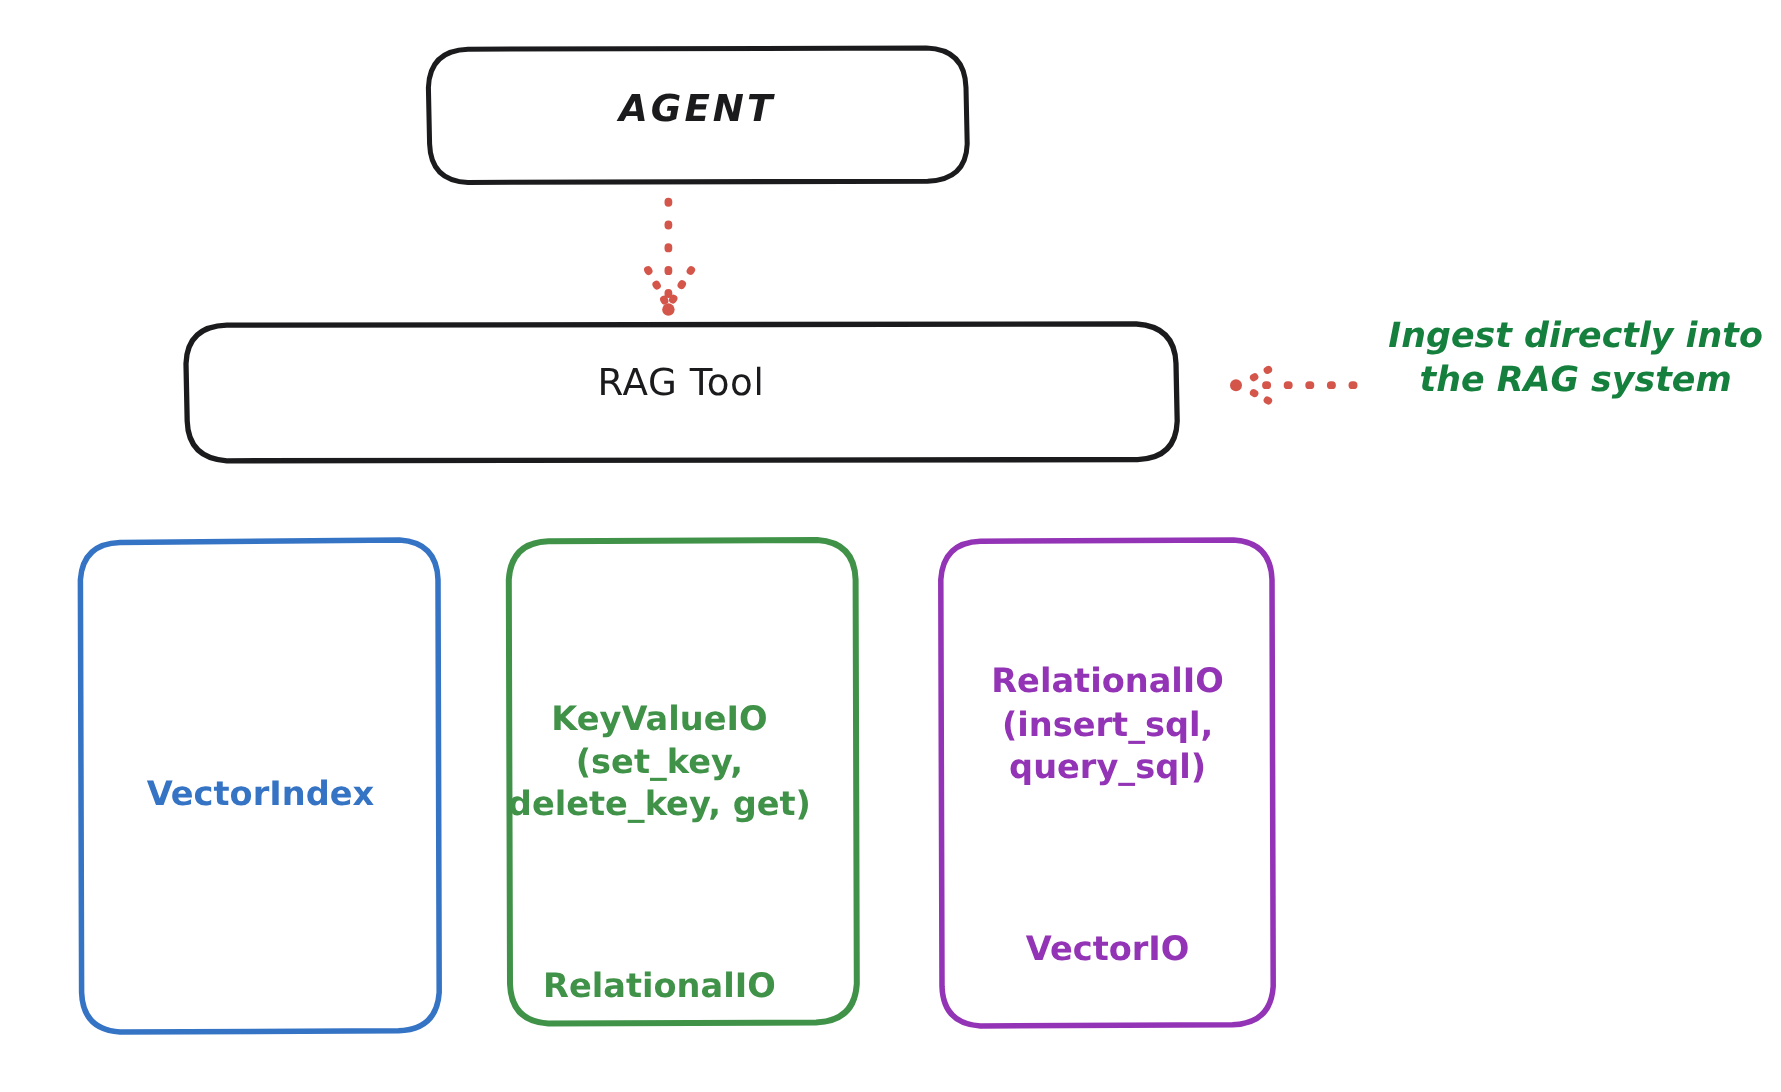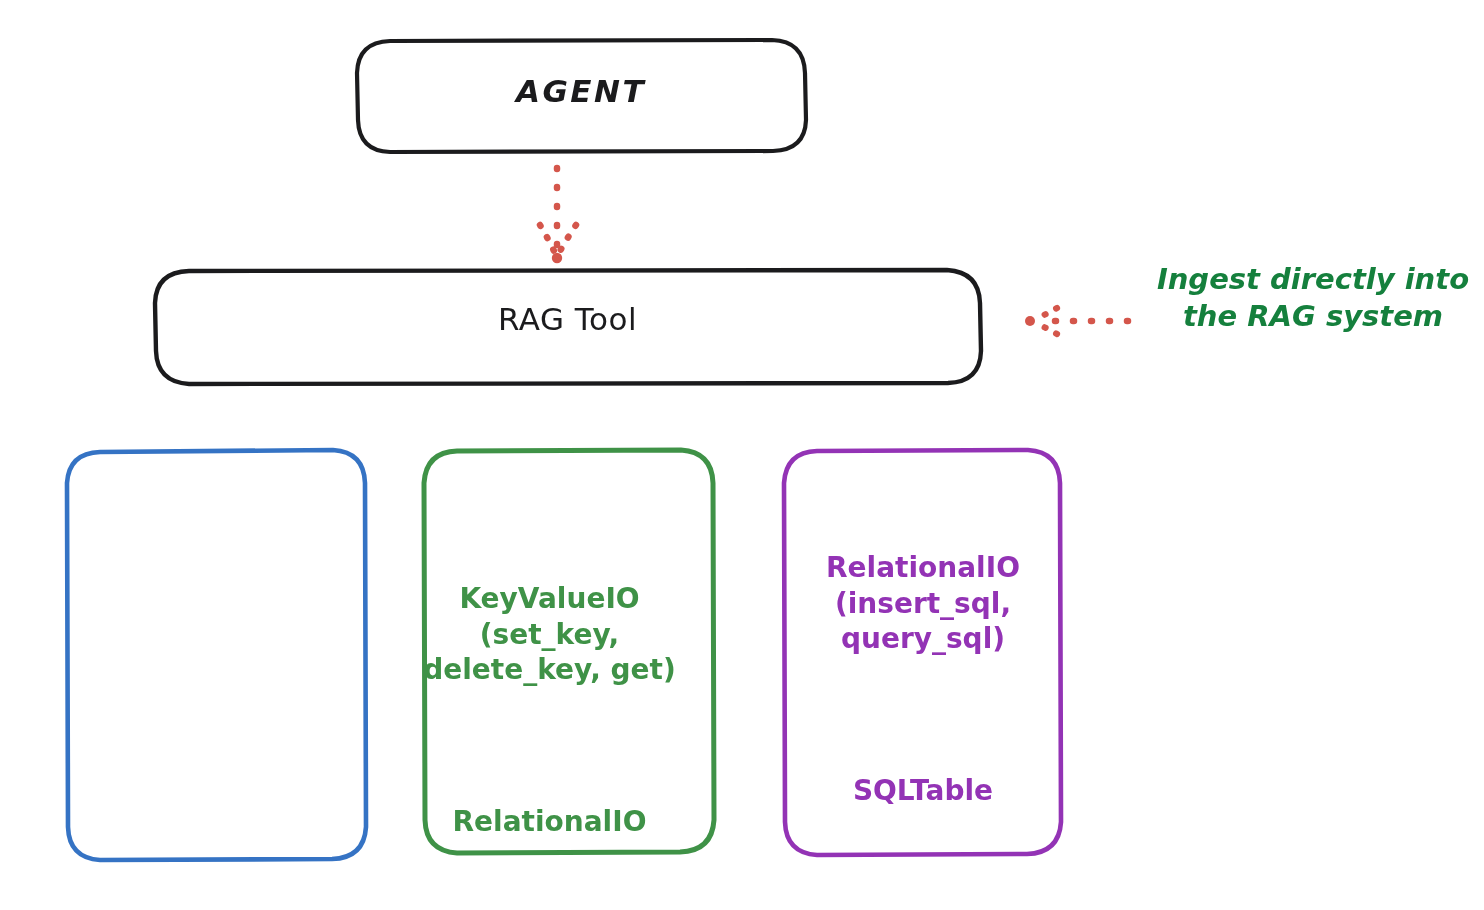--- a/index.html
+++ b/index.html
@@ -142,34 +142,35 @@
     </g>
 
   </svg>
 
   <div class="node-label agent-label">AGENT</div>
 
   <div class="node-label ragtool-label">RAG Tool</div>
 
   <div class="node-label provider-label vector-label">
     <span class="provider-spacer"></span>
+    <span class="provider-index">VectorIndex</span>
   </div>
 
   <div class="node-label provider-label kv-label">
     <span class="provider-api">KeyValueIO
 (set_key,
 delete_key, get)</span>
     <span class="provider-spacer"></span>
     <span class="provider-index">RelationalIO</span>
   </div>
 
   <div class="node-label provider-label rel-label">
     <span class="provider-api">RelationalIO
 (insert_sql,
 query_sql)</span>
     <span class="provider-spacer"></span>
-    <span class="provider-index">SQLTable</span>
+    <span class="provider-index">VectorIO</span>
   </div>
 
   <div class="annotation">Ingest directly into
 the RAG system</div>
 
 </div>
 
 </body></html>

